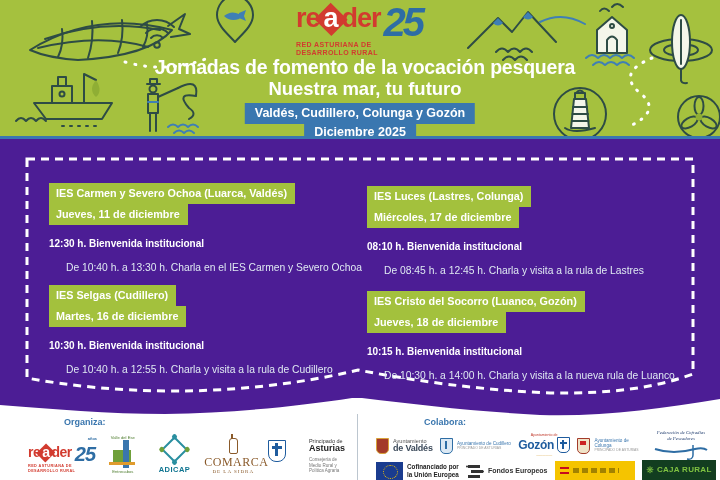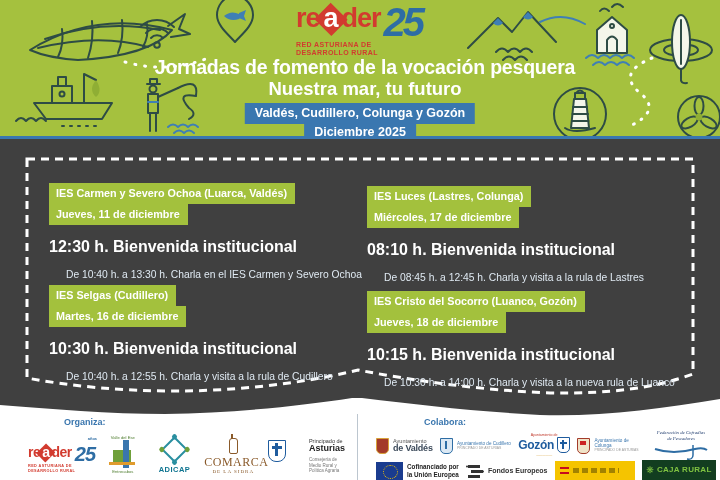--- a/index.html
+++ b/index.html
@@ -28,28 +28,28 @@
   .rl-tag { margin-top:8px; font-size:7px; font-weight:bold; color:#d23b2f; letter-spacing:.4px; line-height:1.2; }
 
   .title, .subtitle { position:absolute; left:10px; width:710px; text-align:center; color:#fff; font-weight:bold; }
   .title { top:56px; font-size:19.5px; letter-spacing:-.2px; }
   .subtitle { top:78px; font-size:18.5px; }
   .badge { position:absolute; left:50%; transform:translateX(-50%); background:#3a77b0; color:#fff; font-weight:bold; font-size:12.5px; padding:3px 10px 4px; white-space:nowrap; }
   .badge.loc { top:103px; }
   .badge.date { top:122px; }
 
   
-  .panel { position:absolute; left:0; top:136px; width:720px; height:287px; background:#404040; }
+  .panel { position:absolute; left:0; top:136px; width:720px; height:287px; background:#4c1d95; }
   .panel-strip { position:absolute; left:0; top:0; width:720px; height:3px; background:#3a77b0; }
   .dash-border { position:absolute; left:0; top:0; }
   .wave { position:absolute; left:0; top:247px; }
 
   .event { position:absolute; width:316px; }
   .ev-hl { display:table; background:#a3c13d; color:#fff; font-weight:bold; font-size:10.8px; line-height:1.3; padding:3px 8px 4px 7px; white-space:nowrap; }
-  .ev-time { margin-top:13px; color:#fff; font-weight:bold; font-size:16px; }
+  .ev-time { margin-top:13px; color:#fff; font-weight:bold; font-size:10px; }
   .ev-detail { margin-top:13px; margin-left:17px; color:#dfe9f2; font-size:10.3px; }
 
   
   .footer-divider { position:absolute; left:357px; top:414px; width:1px; height:66px; background:#bcc6cf; }
   .sec-label { position:absolute; font-size:9px; font-weight:bold; color:#3a76ae; }
   .sec-label.org { left:64px; top:417px; }
   .sec-label.col { left:424px; top:417px; }
 
   .org-row { position:absolute; left:28px; top:436px; width:328px; display:flex; align-items:center; justify-content:space-between; }
   .col-row1 { position:absolute; left:376px; top:430px; width:340px; display:flex; align-items:center; justify-content:space-between; }

